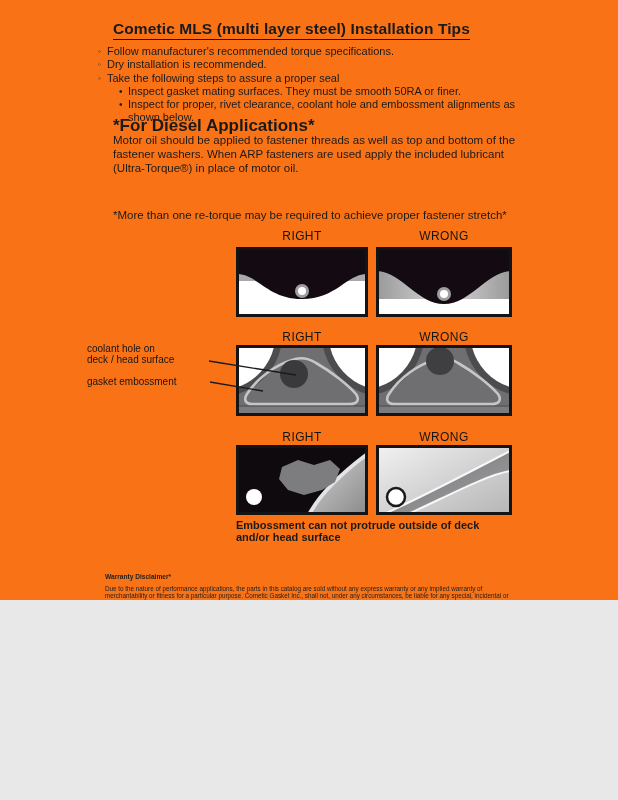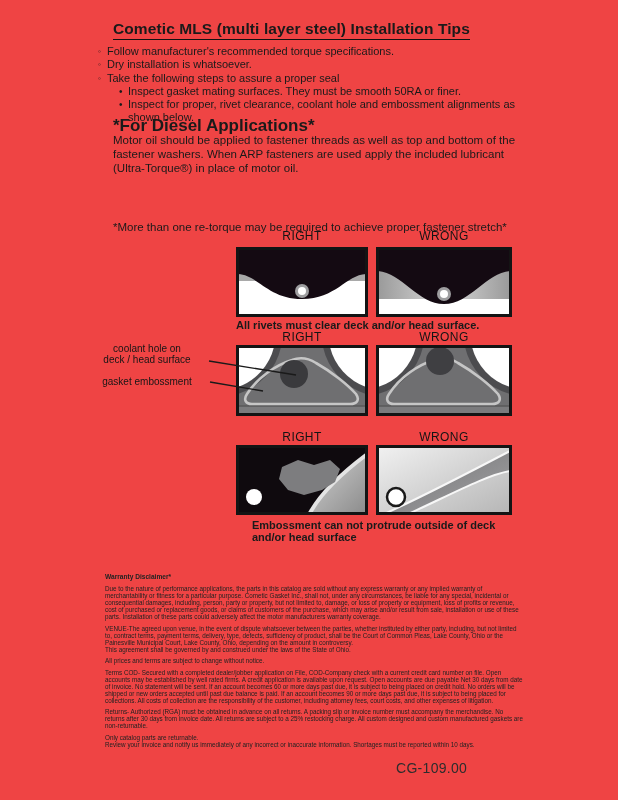--- a/index.html
+++ b/index.html
@@ -1,44 +1,44 @@
 <!DOCTYPE html>
 <html><head>
 <meta charset="utf-8">
 <style>
   html,body { margin:0; padding:0; background:#e8e8e8; }
   .page {
-    position:relative; width:618px; height:800px; margin:0 auto;
-    background:#ef4444; overflow:hidden;
+    position:relative; width:618px; height:600px; margin:0 auto;
+    background:#f97316; overflow:hidden;
     font-family:"Liberation Sans", sans-serif; color:#1a1a1a;
   }
   .abs { position:absolute; }
 
   .title {
     left:113px; top:20px; font-size:15.5px; font-weight:700;
     border-bottom:1.7px solid #111; padding-bottom:1px; letter-spacing:0.1px;
   }
 
   .bullets { left:98px; top:45px; width:450px; font-size:11px; line-height:13.3px; }
   .b-row { display:flex; align-items:flex-start; }
   .b-row.sub { margin-left:21px; }
   .b-mark { flex:0 0 auto; width:9px; font-size:8px; line-height:13.3px; }
   .b-mark.dot { font-size:10px; }
 
   .diesel-heading { left:113px; top:116px; font-size:17px; font-weight:700; }
   .body-para { left:113px; width:414px; font-size:11.5px; line-height:14.2px; }
   .p1 { top:133px; }
   .p2 { top:169px; }
-  .pnote { top:220px; }
+  .pnote { top:208px; }
 
   .dg-label { font-size:12px; letter-spacing:0.4px; text-align:center; color:#141414; }
   .dg-caption { font-size:11px; font-weight:700; line-height:12px; }
   .dg-box svg { display:block; }
 
-  .annot { font-size:10px; line-height:11px; text-align:center; color:#161616; }
+  .annot { font-size:10px; line-height:11px; text-align:left; color:#161616; }
 
   .legal { left:105px; top:573px; width:419px; font-size:6.3px; line-height:7px; color:#222; }
   .legal h4 { margin:0 0 5px 0; font-size:6.6px; font-weight:700; }
   .legal p { margin:0 0 4.5px 0; }
   .legal p.tight { margin-bottom:0; }
 
   .footer-code { left:384px; top:760px; font-size:14px; color:#2d2d2d; letter-spacing:0.3px;margin-left:12px; }
 
   .leader-overlay { left:0; top:0; pointer-events:none; }
 </style>
@@ -49,21 +49,21 @@
 
   <div class="abs title">Cometic MLS (multi layer steel) Installation Tips</div>
 
   <div class="abs bullets">
     <div class="b-row">
       <span class="b-mark">◦</span>
       <span>Follow manufacturer's recommended torque specifications.</span>
     </div>
     <div class="b-row">
       <span class="b-mark">◦</span>
-      <span>Dry installation is whatsoever.</span>
+      <span>Dry installation is recommended.</span>
     </div>
     <div class="b-row">
       <span class="b-mark">◦</span>
       <span>Take the following steps to assure a proper seal</span>
     </div>
     <div class="b-row sub">
       <span class="b-mark dot">•</span>
       <span>Inspect gasket mating surfaces.  They must be smooth 50RA or finer.</span>
     </div>
     <div class="b-row sub">
@@ -99,21 +99,20 @@
         </linearGradient>
       </defs>
       <rect x="0" y="0" width="136" height="70" fill="#ffffff"></rect>
       <rect x="2" y="24" width="132" height="28" fill="url(#g1)"></rect>
       <path d="M2,2 L134,2 L134,24 C110,26 94,57 68,57 C42,57 26,26 2,24 Z" fill="#140a12"></path>
       <circle cx="68" cy="47" r="7" fill="#9e9ea0"></circle>
       <circle cx="68" cy="47" r="4" fill="#ffffff"></circle>
       <rect x="1.5" y="1.5" width="133" height="67" fill="none" stroke="#141414" stroke-width="3"></rect>
     </svg>
   </div>
-  <div class="abs dg-caption" style="left:236px; top:319px;">All rivets must clear deck and/or head surface.</div>
 
   <div class="abs dg-label" style="left:236px; top:330px; width:132px;">RIGHT</div>
   <div class="abs dg-label" style="left:376px; top:330px; width:136px;">WRONG</div>
 
   <div class="abs annot" style="left:87px; top:343px; width:120px;">
     <div>coolant hole on</div>
     <div>deck / head surface</div>
   </div>
   <div class="abs annot" style="left:87px; top:376px; width:120px;">gasket embossment</div>
 
@@ -183,21 +182,21 @@
         </linearGradient>
       </defs>
       <rect x="0" y="0" width="136" height="70" fill="url(#g4)"></rect>
       <path d="M134,6 C92,28 46,52 6,70 L30,70 C70,52 110,30 134,26 Z" fill="url(#g5)"></path>
       <path d="M134,6 C92,28 46,52 6,70" fill="none" stroke="#f7f7f7" stroke-width="2"></path>
       <path d="M134,26 C110,30 70,52 30,70" fill="none" stroke="#f7f7f7" stroke-width="2"></path>
       <circle cx="20" cy="52" r="9" fill="#ffffff" stroke="#1a1a1a" stroke-width="2.5"></circle>
       <rect x="1.5" y="1.5" width="133" height="67" fill="none" stroke="#141414" stroke-width="3"></rect>
     </svg>
   </div>
-  <div class="abs dg-caption" style="left:252px; top:519px; width:262px;">Embossment can not protrude outside of deck and/or head surface</div>
+  <div class="abs dg-caption" style="left:236px; top:519px; width:262px;">Embossment can not protrude outside of deck and/or head surface</div>
 
   <div class="abs legal">
     <h4>Warranty Disclaimer*</h4>
     <p>Due to the nature of performance applications, the parts in this catalog are sold without any express warranty or any implied warranty of merchantability or fitness for a particular purpose.  Cometic Gasket Inc., shall not, under any circumstances, be liable for any special, incidental or consequential damages, including, person, party or property, but not limited to, damage, or loss of property or equipment, loss of profits or revenue, cost of purchased or replacement goods, or claims of customers of the purchase, which may arise and/or result from sale, installation or use of these parts.  Installation of these parts could adversely affect the motor manufacturers warranty coverage.</p>
     <p class="tight">VENUE-The agreed upon venue, in the event of dispute whatsoever between the parties, whether instituted by either party, including, but not limited to, contract terms, payment terms, delivery, type, defects, sufficiency of product, shall be the Court of Common Pleas, Lake County, Ohio or the Painesville Municipal Court, Lake County, Ohio, depending on the amount in controversy.</p>
     <p>This agreement shall be governed by and construed under the laws of the State of Ohio.</p>
     <p>All prices and terms are subject to change without notice.</p>
     <p>Terms COD- Secured with a completed dealer/jobber application on File, COD-Company check with a current credit card number on file.  Open accounts may be established by well rated firms.  A credit application is available upon request.  Open accounts are due payable Net 30 days from date of invoice.  No statement will be sent.  If an account becomes 60 or more days past due, it is subject to being placed on credit hold.  No orders will be shipped or new orders accepted until past due balance is paid.  If an account becomes 90 or more days past due, it is subject to being placed for collections.  All costs of collection are the responsibility of the customer, including attorney fees, court costs, and other expenses of litigation.</p>
     <p>Returns- Authorized (RGA) must be obtained in advance on all returns.  A packing slip or invoice number must accompany the merchandise.  No returns after 30 days from invoice date.  All returns are subject to a 25% restocking charge.  All custom designed and custom manufactured gaskets are non-returnable.</p>
     <p class="tight">Only catalog parts are returnable.</p>

